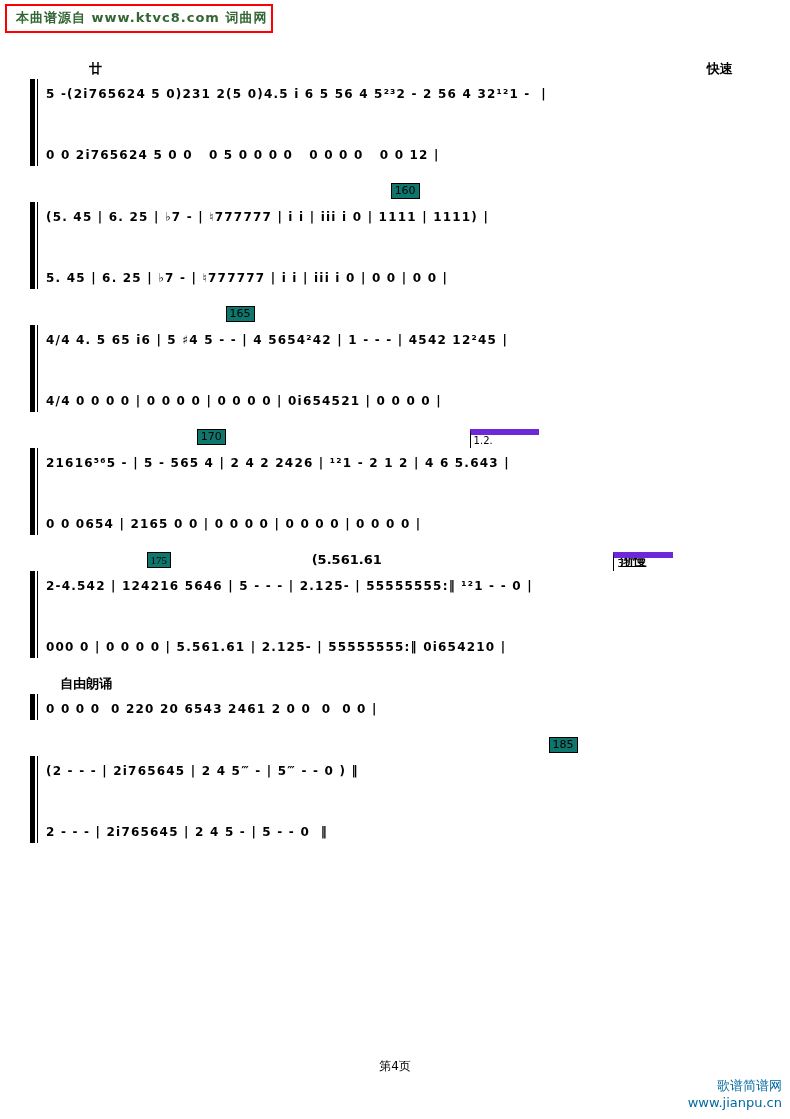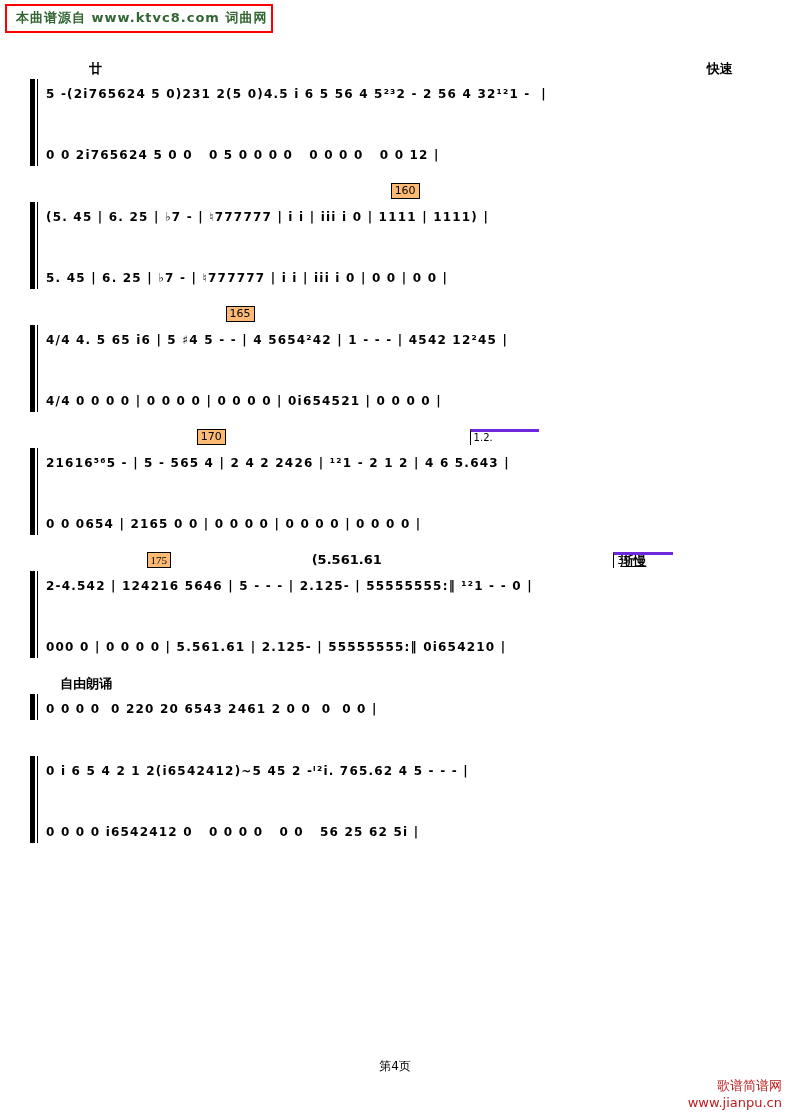--- a/index.html
+++ b/index.html
@@ -12,24 +12,24 @@
     position:absolute;top:4px;left:5px;
     border:2px solid #ff0000;padding:3px 4px 4px 9px;
     font-size:13px;font-weight:bold;letter-spacing:1px;white-space:nowrap;text-align:right;
   }
   #score{position:absolute;top:60px;left:30px;width:734px;}
   .system{position:relative;margin-bottom:13px;padding-left:16px;}
   .ann-row{position:relative;height:19px;font-size:13px;font-weight:bold;}
   .ann{position:absolute;top:0;white-space:nowrap;}
   .ann-box{
     border:1px solid #000;padding:0 3px;font-size:11px;font-weight:normal;
-    line-height:14px;background:#fdba74;
+    line-height:14px;background:#0f766e;
   }
   .ann-volta{
-    border-top:3px solid #6d28d9;border-left:1px solid #000;
+    border-top:6px solid #6d28d9;border-left:1px solid #000;
     padding:0 46px 2px 3px;font-size:10px;font-weight:normal;line-height:11px;
   }
   .ann-plain{font-size:13px;}
   .bracket{position:absolute;left:0;top:19px;bottom:4px;width:5px;background:#000;}
   .bracket::after{
     content:"";position:absolute;left:7px;top:0;bottom:0;width:1px;background:#000;
   }
   .staff-line{
     font-size:12px;font-weight:bold;letter-spacing:1.2px;
     white-space:pre;height:30px;line-height:30px;overflow:hidden;
@@ -98,25 +98,27 @@
       <div class="staff-line lower">000 0 | 0 0 0 0 | 5.561.61 | 2.125- | 55555555:‖ 0i654210 |</div>
     </div>
     <div class="system">
       <div class="ann-row">
         <span class="ann ann-plain" style="left: 2%;">自由朗诵</span>
       </div>
       <span class="bracket"></span>
       <div class="staff-line lower">0 0 0 0  0 220 20 6543 2461 2 0 0  0  0 0 |</div>
     </div>
     <div class="system">
-      <div class="ann-row"></div>
+      <div class="ann-row">
+        <span class="ann ann-box" style="left: 70%;">185</span>
+      </div>
       <span class="bracket"></span>
-      <div class="staff-line upper">0 i 6 5 4 2 1 2(i6542412)~5 45 2 -ⁱ²i. 765.62 4 5 - - - |</div>
-      <div class="staff-line lower">0 0 0 0 i6542412 0   0 0 0 0   0 0   56 25 62 5i |</div>
+      <div class="staff-line upper">(2 - - - | 2i765645 | 2 4 5‴ - | 5‴ - - 0 ) ‖</div>
+      <div class="staff-line lower">2 - - - | 2i765645 | 2 4 5 - | 5 - - 0  ‖</div>
     </div>
   </div>
 
 <div class="pageno">第4页</div>
 
-<div class="site" style="color: #b91c1c;">
+<div class="site" style="color: #0369a1;">
   <div>歌谱简谱网</div>
   <div>www.jianpu.cn</div>
 </div>
 
 </body></html>

